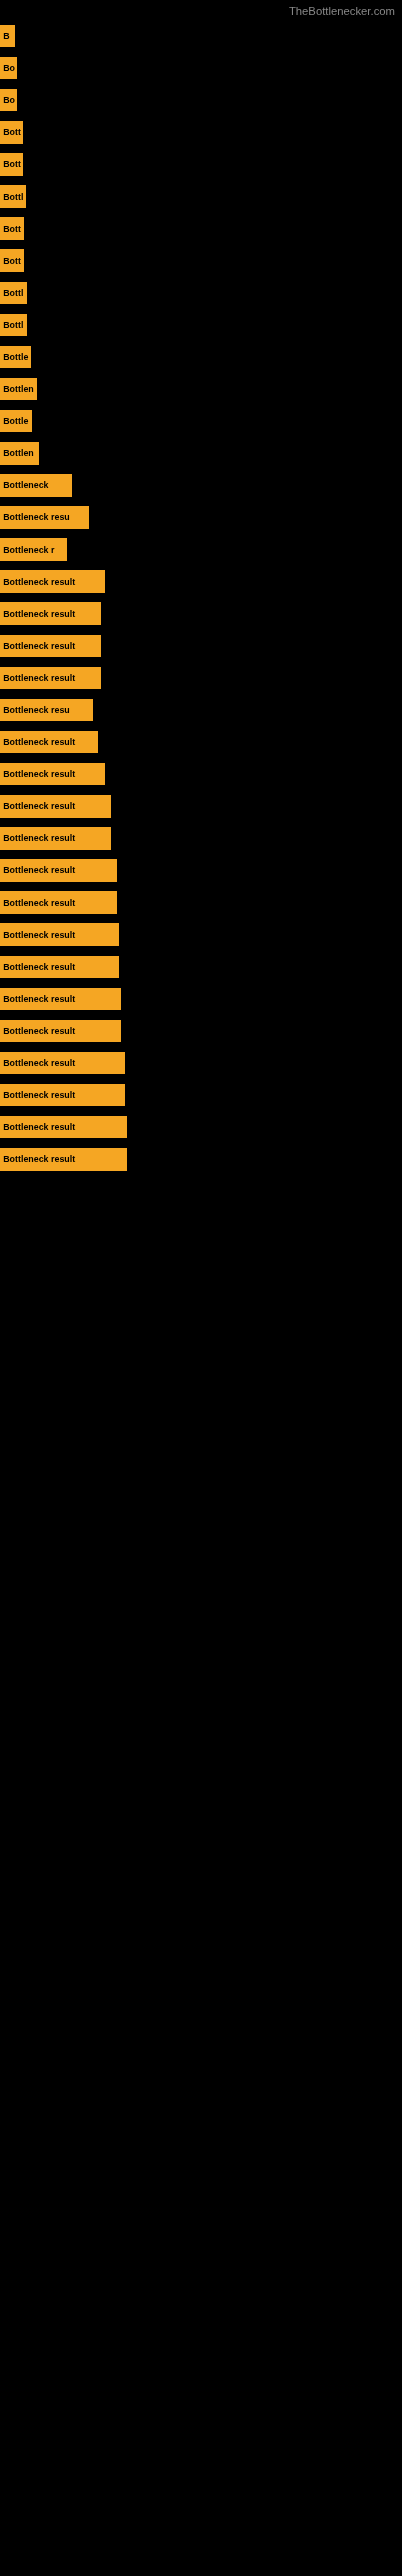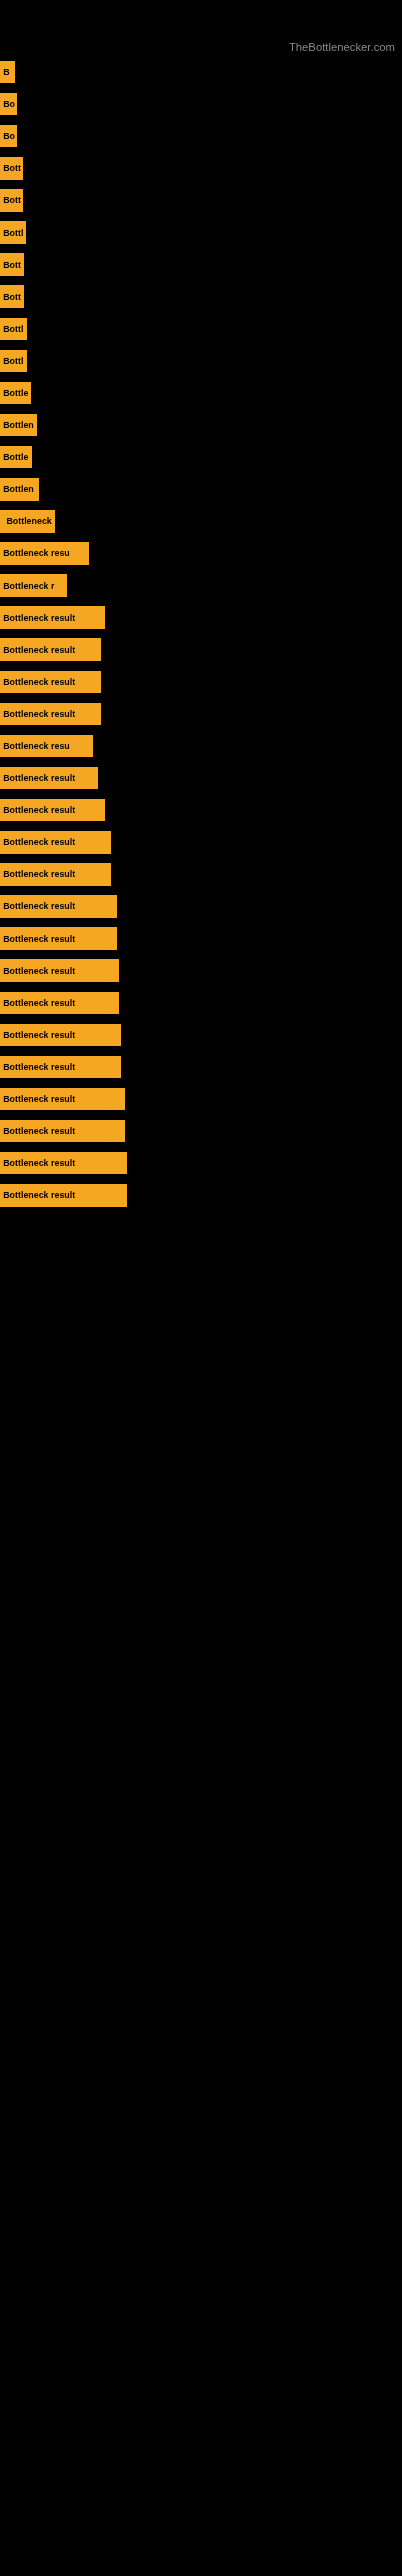--- a/index.html
+++ b/index.html
@@ -8,21 +8,20 @@
       width: 403px;
       min-height: 2576px;
       font-family: Arial, sans-serif;
       position: relative;
     }
     .site-title {
       color: #888;
       font-size: 11.3px;
       text-align: right;
       padding: 4.8px 8px 3.2px 0;
-      margin-top: 36px;
     }
     .bar-container {
       display: flex;
       align-items: center;
       margin-bottom: 0px;
       padding: 4.8px 0 4.8px 0;
     }
     .bar {
       background-color: #f5a623;
       height: 22.5px;
@@ -108,21 +107,21 @@
       <div class="bar" style="width: 32px;">
         <span class="bar-label">Bottle</span>
       </div>
     </div>
     <div class="bar-container">
       <div class="bar" style="width: 39px;">
         <span class="bar-label">Bottlen</span>
       </div>
     </div>
     <div class="bar-container">
-      <div class="bar" style="width: 55px; justify-content: center;">
+      <div class="bar" style="width: 72px;">
         <span class="bar-label">Bottleneck</span>
       </div>
     </div>
     <div class="bar-container">
       <div class="bar" style="width: 89px;">
         <span class="bar-label">Bottleneck resu</span>
       </div>
     </div>
     <div class="bar-container">
       <div class="bar" style="width: 67px;">

